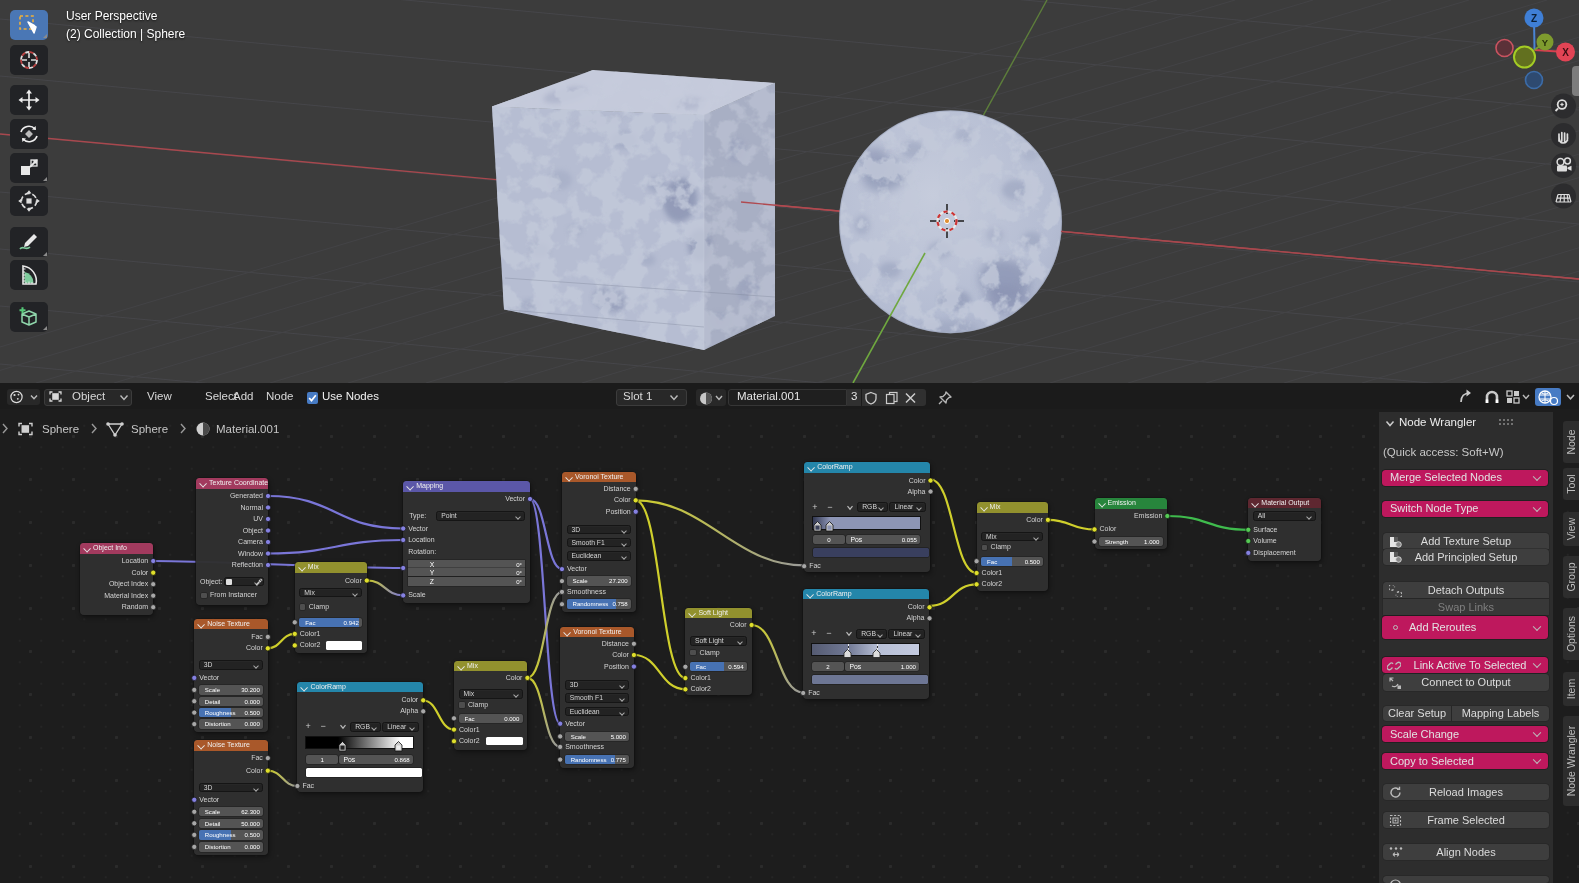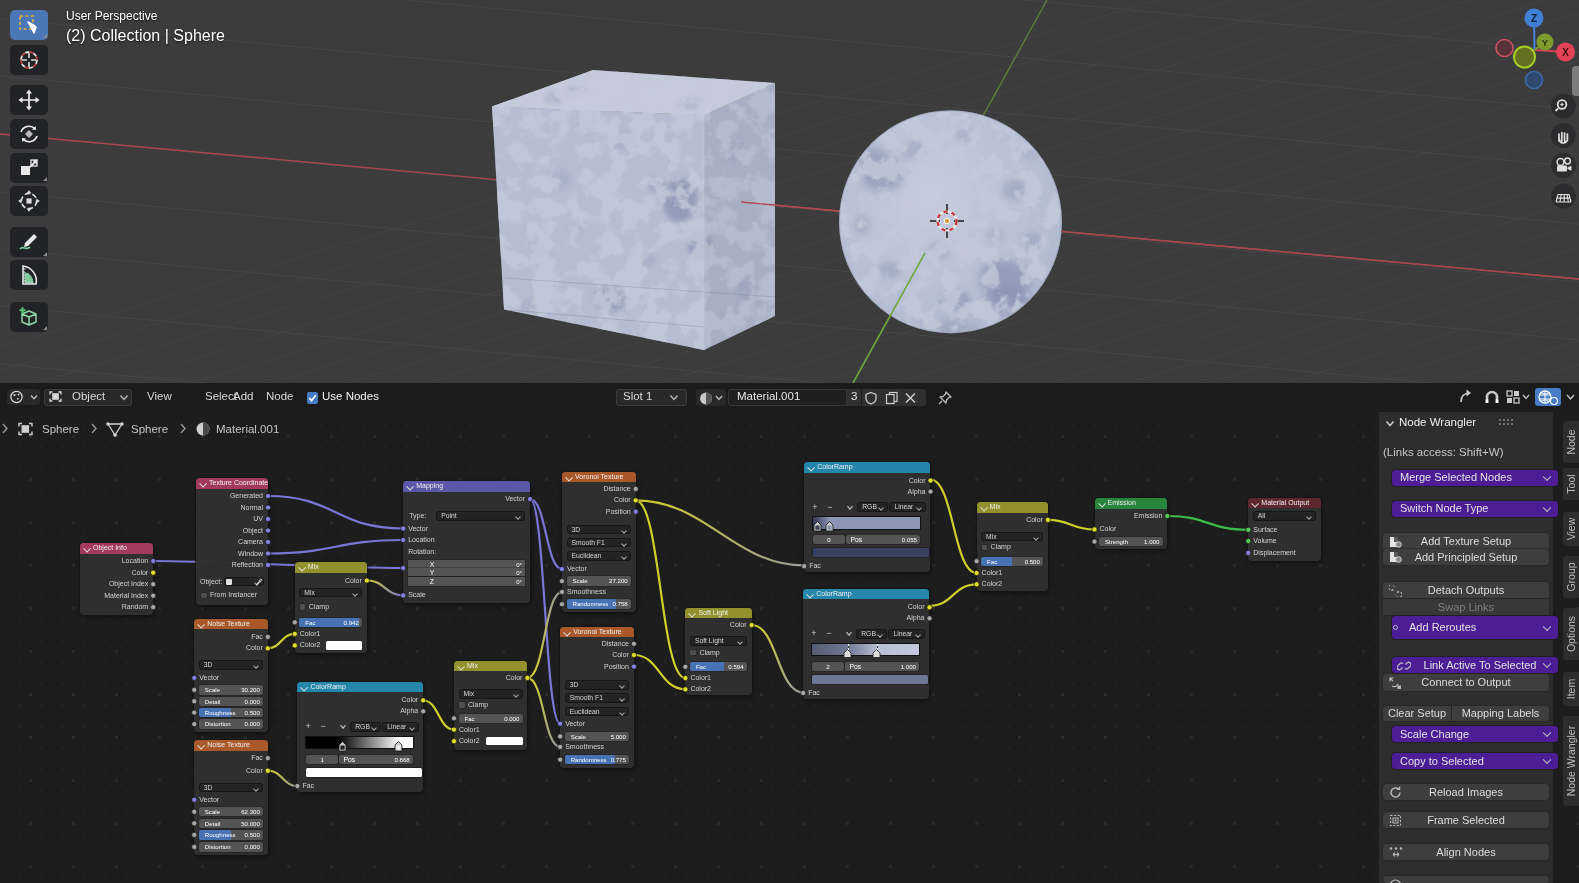--- a/index.html
+++ b/index.html
@@ -23,21 +23,21 @@
 .sl .a{position:absolute;left:0;right:0;top:0;bottom:0;text-align:center;line-height:9.4px;font-size:6.1px;white-space:nowrap;overflow:hidden}
 .sl .b{position:absolute;right:3.5px;top:0;bottom:0;line-height:9.4px;font-size:6.1px}
 .sl .c{position:absolute;left:4px;top:0;bottom:0;line-height:9.4px}
 .chk{position:absolute;width:5.5px;height:5.5px;background:#4e4e4e;border-radius:1px;box-shadow:0 0 0 0.5px #1f1f1f}
 .lbl{position:absolute;white-space:nowrap;line-height:10px}
 .sw{position:absolute;background:#fff;border-radius:1.5px}
 #wires{position:absolute;left:0;top:0;z-index:1}
 #socks{position:absolute;left:0;top:0;z-index:3;pointer-events:none}
 #panel{position:absolute;left:1379px;top:412px;width:174px;height:471px;background:#2d2d2d;z-index:4;font-size:11px;color:#d9d9d9}
 .pbtn{position:absolute;left:4px;width:166px;background:#3e3e3e;border-radius:3.5px;text-align:center;color:#dcdcdc;font-size:11px;box-shadow:0 0 0 0.5px #242424}
-.pdd{position:absolute;left:13px;width:166px;background:#4c1d95;border-radius:3.5px;color:#e2e2e2;font-size:11px;box-shadow:0 0 0 0.5px #161616}
+.pdd{position:absolute;left:3px;width:166px;background:#be185d;border-radius:3.5px;color:#e2e2e2;font-size:11px;box-shadow:0 0 0 0.5px #161616}
 .pdd:after{content:"";position:absolute;right:8px;top:50%;width:5px;height:5px;border-left:1.4px solid #bbb;border-bottom:1.4px solid #bbb;transform:translateY(-70%) rotate(-45deg)}
 .tab{position:absolute;left:1563px;width:16px;background:#2d2d2d;z-index:5;border-radius:3px 0 0 3px}
 .tab span{position:absolute;left:50%;top:50%;transform:translate(-50%,-50%) rotate(-90deg);white-space:nowrap;font-size:10.5px;color:#bdbdbd}
 .mtxt{position:absolute;color:#d8d8d8;font-size:11.5px;top:7px}
 </style></head><body>
 <div id="vp"><svg width="1579" height="383" viewBox="0 0 1579 383">
       <defs>
         <filter id="blur2" x="-30%" y="-30%" width="160%" height="160%">
           <feGaussianBlur stdDeviation="2.5"></feGaussianBlur>
         </filter>
@@ -131,21 +131,21 @@
       <line x1="853" y1="383" x2="836" y2="383" stroke="#6fa83f" stroke-width="0"></line>
       <g transform="translate(947,221)">
         <line x1="-17" y1="0" x2="-7" y2="0" stroke="#262626" stroke-width="1.6"></line>
         <line x1="7" y1="0" x2="17" y2="0" stroke="#262626" stroke-width="1.6"></line>
         <line x1="0" y1="-17" x2="0" y2="-7" stroke="#262626" stroke-width="1.6"></line>
         <line x1="0" y1="7" x2="0" y2="17" stroke="#262626" stroke-width="1.6"></line>
         <circle r="9.5" fill="none" stroke="#e8e8e8" stroke-width="2.2"></circle>
         <circle r="9.5" fill="none" stroke="#c33" stroke-width="2.2" stroke-dasharray="4.1 4.1"></circle>
         <circle r="2.6" fill="#e09033" stroke="#fff" stroke-width="1"></circle>
       </g>
-    </svg><div class="vtext" style="left:66px;top:9px">User Perspective</div><div class="vtext" style="left:66px;top:26.5px;font-size:16px">(2) Collection | Sphere</div><div class="tbtn" style="top:9.7px;background:#4a77b5;">
+    </svg><div class="vtext" style="left:66px;top:9px">User Perspective</div><div class="vtext" style="left:66px;top:26.5px;font-size:12px">(2) Collection | Sphere</div><div class="tbtn" style="top:9.7px;background:#4a77b5;">
       <svg width="22" height="22" viewBox="0 0 22 22">
         <rect x="2" y="2" width="13" height="13" fill="none" stroke="#f0b13a" stroke-width="1.6" stroke-dasharray="3 2.4"></rect>
         <path d="M10,8 L16,19 L18,13 L14,11 Z M10,8 L17,12" fill="#fff" stroke="#fff" stroke-width="1.5" stroke-linejoin="round"></path>
       </svg>
       <div class="cornr"></div>
     </div><div class="tbtn" style="top:44.8px;">
       <svg width="24" height="24" viewBox="0 0 24 24">
         <circle cx="12" cy="12" r="8" fill="none" stroke="#ddd" stroke-width="1.8" stroke-dasharray="4.2 4.2"></circle>
         <circle cx="12" cy="12" r="8" fill="none" stroke="#b44" stroke-width="1.8" stroke-dasharray="4.2 4.2" stroke-dashoffset="4.2"></circle>
         <path d="M12,5 v5 M12,14 v5 M5,12 h5 M14,12 h5" stroke="#ddd" stroke-width="1.6"></path>
@@ -742,21 +742,21 @@
     <svg style="position:absolute;left:119px;top:6px" width="16" height="8" viewBox="0 0 16 8">
       <circle cx="2" cy="2" r="1" fill="#8a8a8a"></circle>
       <circle cx="2" cy="6" r="1" fill="#8a8a8a"></circle>
       <circle cx="6" cy="2" r="1" fill="#8a8a8a"></circle>
       <circle cx="6" cy="6" r="1" fill="#8a8a8a"></circle>
       <circle cx="10" cy="2" r="1" fill="#8a8a8a"></circle>
       <circle cx="10" cy="6" r="1" fill="#8a8a8a"></circle>
       <circle cx="14" cy="2" r="1" fill="#8a8a8a"></circle>
       <circle cx="14" cy="6" r="1" fill="#8a8a8a"></circle>
     </svg>
-    <div style="position:absolute;left:4px;top:34px;font-size:11.5px;color:#c8c8c8">(Links access: Shift+W)</div>
+    <div style="position:absolute;left:4px;top:34px;font-size:11.5px;color:#c8c8c8">(Quick access: Soft+W)</div>
     <div class="pdd" style="top:58.0px;height:15.8px;line-height:15.8px;text-align:left;padding-left:8px">Merge Selected Nodes</div>
     <div class="pdd" style="top:88.9px;height:15.8px;line-height:15.8px;text-align:left;padding-left:8px">Switch Node Type</div>
     <div class="pbtn" style="top:121px;height:16.2px;line-height:16.2px;border-radius:3.5px 3.5px 0 0"><svg style="position:absolute;left:6px;top:2.5px" width="13" height="12" viewBox="0 0 13 12">
         <path d="M1,1 h8 v10 h-8 Z" fill="#e4e4e4"></path>
         <path d="M5,1 h4 v5 h-4 Z" fill="#5a5a5a"></path>
         <circle cx="9.5" cy="8.5" r="2.8" fill="#888" stroke="#e4e4e4" stroke-width="0.8"></circle>
       </svg>Add Texture Setup</div>
     <div class="pbtn" style="top:136.9px;height:16.2px;line-height:16.2px;"><svg style="position:absolute;left:6px;top:2.5px" width="13" height="12" viewBox="0 0 13 12">
         <path d="M1,1 h8 v10 h-8 Z" fill="#e4e4e4"></path>
         <path d="M5,1 h4 v5 h-4 Z" fill="#5a5a5a"></path>

